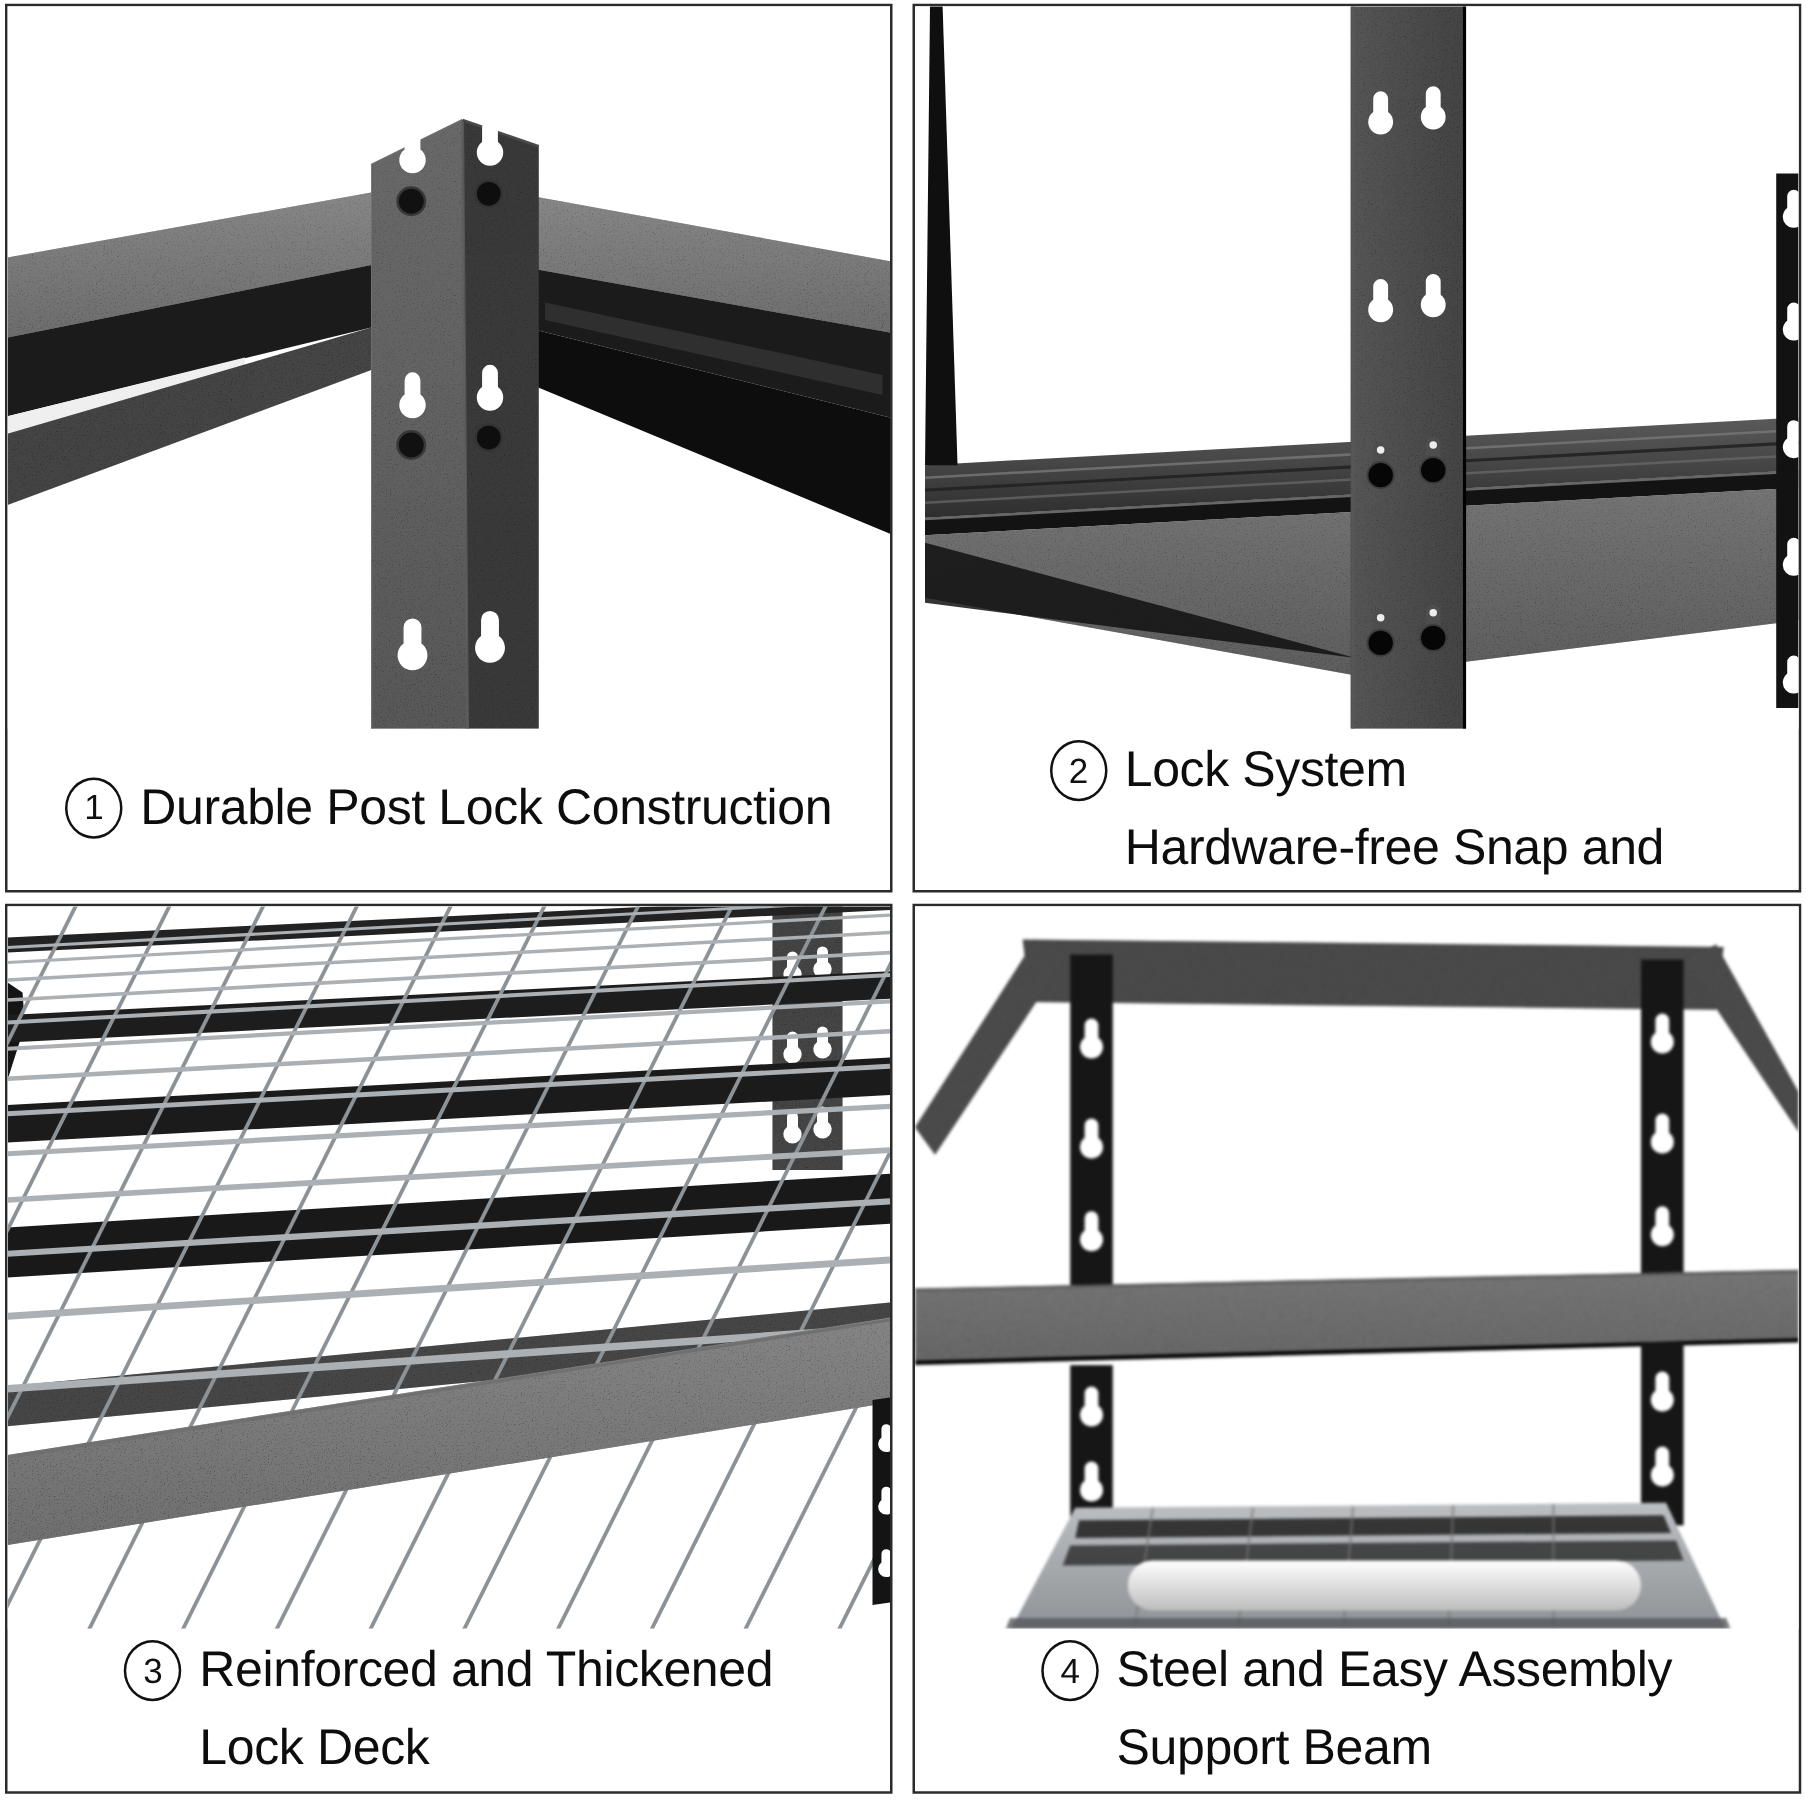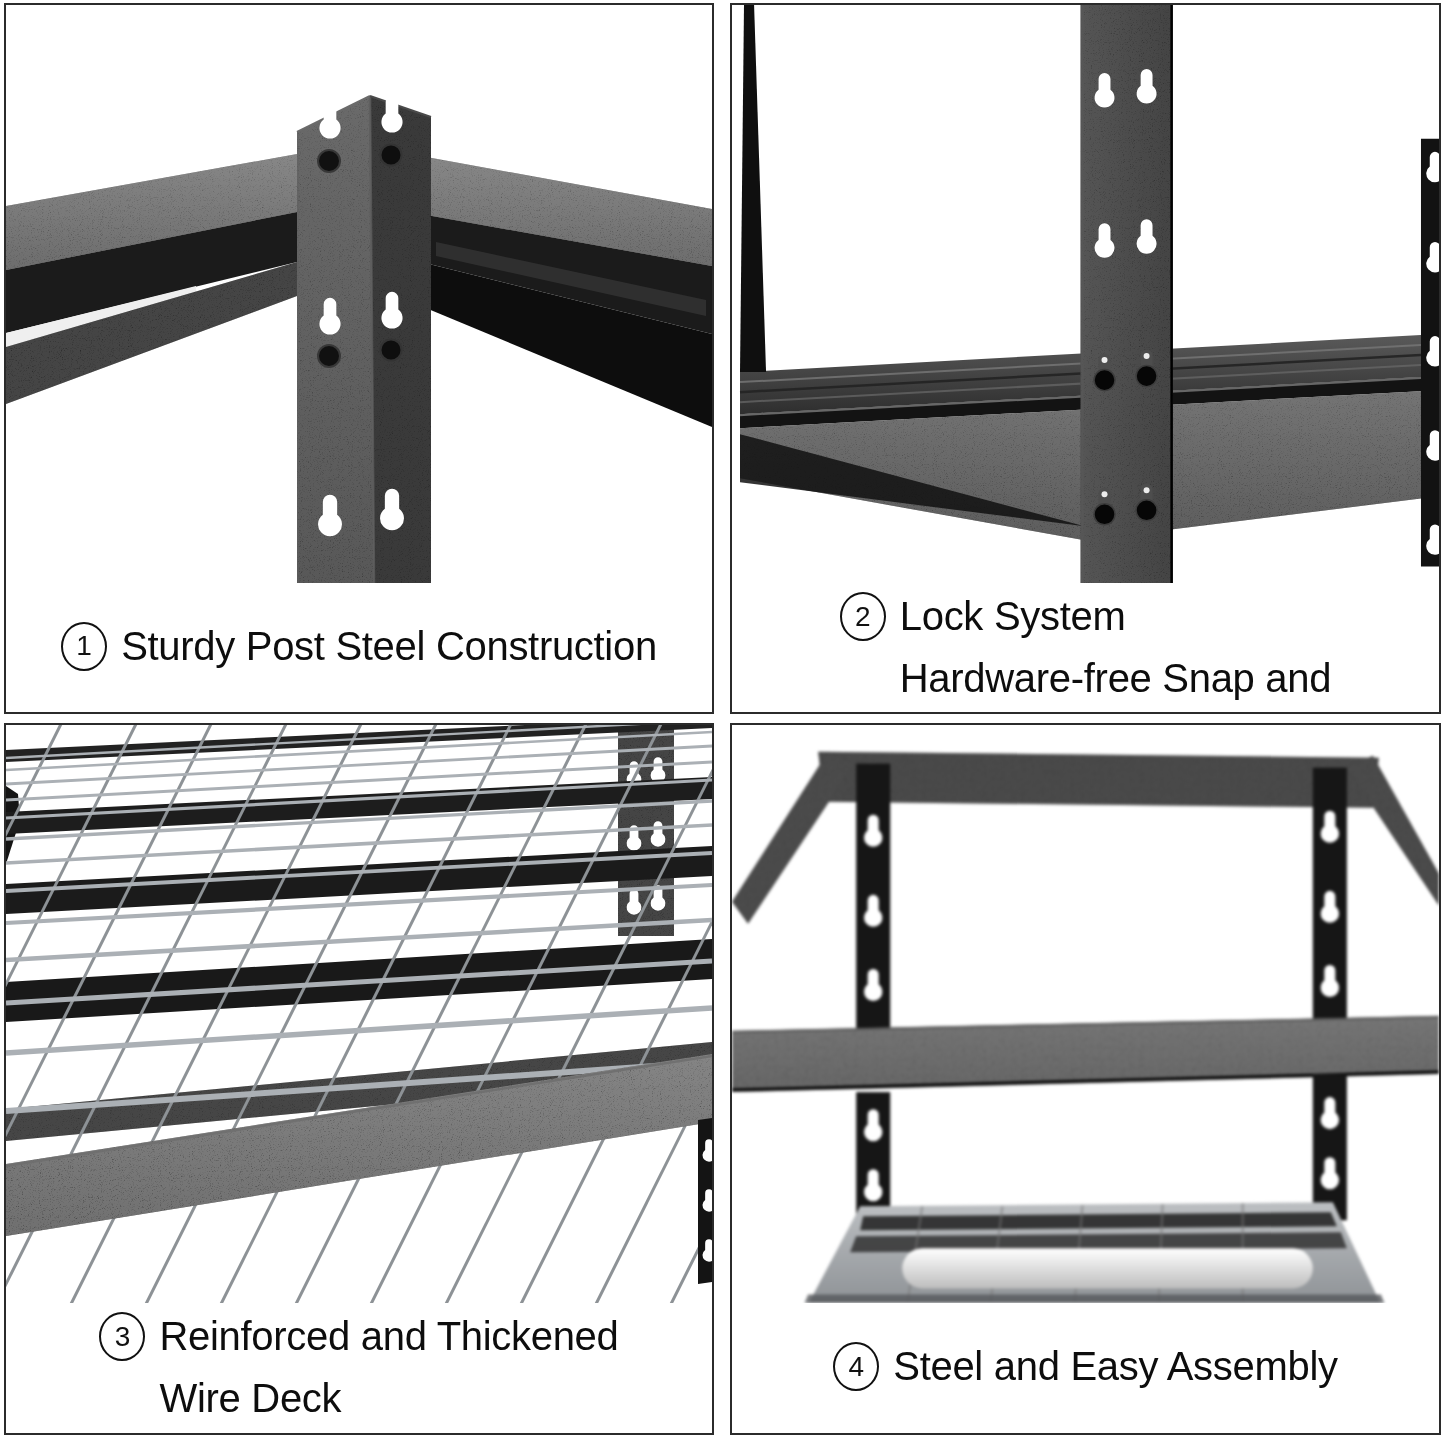--- a/index.html
+++ b/index.html
@@ -116,21 +116,21 @@
           <use href="#kh1" transform="translate(386,512) scale(1.3)" fill="#ffffff"></use>
         </g>
       </svg>
     </div>
     <div class="caption">
       <div class="cap-inner">
         <span class="num-badge">
             <span>1</span>
           </span>
         <span class="cap-text">
-          <span class="cap-line">Sturdy Post Steel Construction</span>
+          <span class="cap-line">Durable Post Lock Construction</span>
 
         </span>
       </div>
     </div>
   </div>
 
   <div class="card">
     <div class="photo">
       <svg viewBox="0 0 706 580" preserveAspectRatio="xMidYMid slice">
         <defs>
@@ -306,21 +306,21 @@
         </g>
       </svg>
     </div>
     <div class="caption">
       <div class="cap-inner">
         <span class="num-badge">
             <span>3</span>
           </span>
         <span class="cap-text">
           <span class="cap-line">Reinforced and Thickened</span>
-          <span class="cap-line">Wire Deck</span>
+          <span class="cap-line">Lock Deck</span>
         </span>
       </div>
     </div>
   </div>
 
   <div class="card">
     <div class="photo photo--blur">
       <svg viewBox="0 0 706 580" preserveAspectRatio="xMidYMid slice">
         <defs>
           <path id="kh4" d="M0,-21 a5.5,5.5 0 0 1 5.5,5.5 L5.5,-5.6 A9.2,9.2 0 1 1 -5.5,-5.6 L-5.5,-15.5 A5.5,5.5 0 0 1 0,-21 Z"></path>
@@ -393,18 +393,19 @@
         </g>
       </svg>
     </div>
     <div class="caption">
       <div class="cap-inner">
         <span class="num-badge">
             <span>4</span>
           </span>
         <span class="cap-text">
           <span class="cap-line">Steel and Easy Assembly</span>
+          <span class="cap-line">Support Beam</span>
         </span>
       </div>
     </div>
   </div>
 
 </div>
 
 </body></html>

